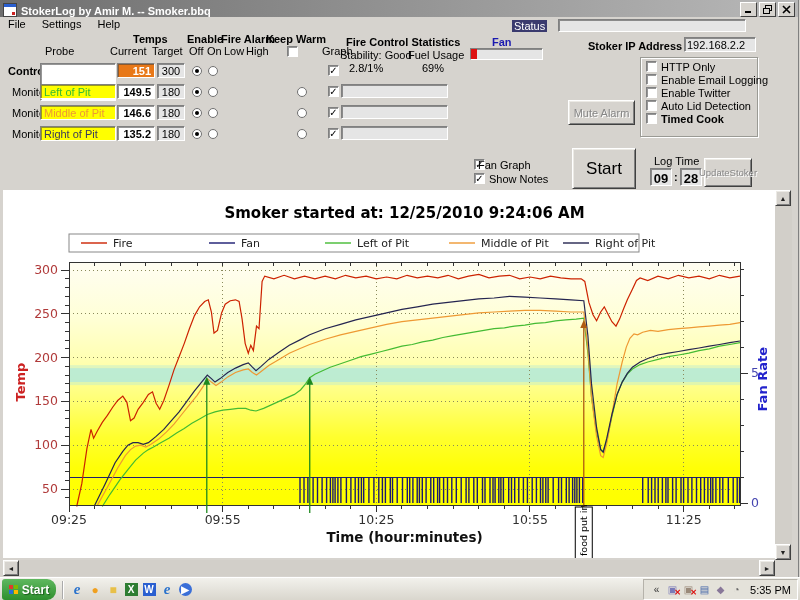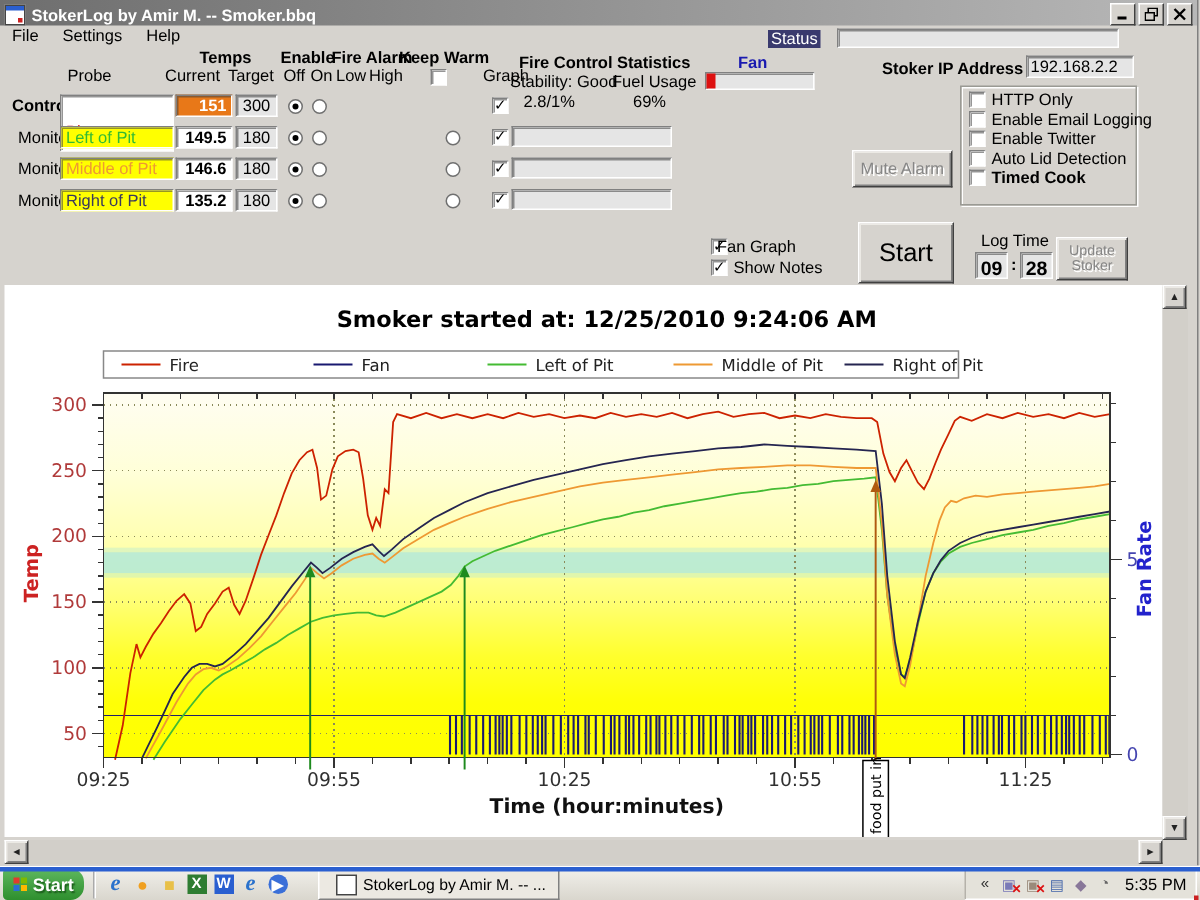--- a/index.html
+++ b/index.html
@@ -154,21 +154,21 @@
         <div class="lbl" style="left: 661px; top: 113px; position: absolute; font-weight: bold;">Timed Cook</div>
       </div>
 
     <div class="btn raised disabled" style="left:568px;top:100px;width:67px;height:25px">Mute Alarm</div>
 
     <div class="btn raised" style="left:572px;top:148px;width:64px;height:41px;font-size:17px">Start</div>
     <span class="lbl" style="left:654px;top:155px">Log Time</span>
     <div class="sunken" style="left:650px;top:168px;width:22px;height:18px;text-align:center;font-weight:bold;font-size:13px;padding-top:2px">09</div>
     <span class="lbl b" style="left:674px;top:171px">:</span>
     <div class="sunken" style="left:680px;top:168px;width:22px;height:18px;text-align:center;font-weight:bold;font-size:13px;padding-top:2px">28</div>
-    <div class="btn raised disabled" style="left:704px;top:158px;width:48px;height:29px;flex-direction:column;font-size:9.5px;line-height:10px">
+    <div class="btn raised disabled" style="left:704px;top:158px;width:48px;height:29px;flex-direction:row;font-size:9.5px;line-height:10px">
       <span>Update</span>
       <span>Stoker</span>
     </div>
 
     <div class="cb" style="left:474px;top:159px">✓</div>
     <span class="lbl" style="left:478px;top:159px">Fan Graph</span>
     <div class="cb" style="left:474px;top:173px">✓</div>
     <span class="lbl" style="left:489px;top:173px">Show Notes</span>
 
     <div class="chart-panel">
@@ -488,24 +488,20 @@
         <div class="ql">
           <span style="color: rgb(255, 255, 255); background: rgb(42, 95, 208); width: 13px; height: 13px; display: flex; align-items: center; justify-content: center; font-size: 10px;">W</span>
         </div>
         <div class="ql">
           <span style="color: rgb(42, 114, 204); font-style: italic; font-family: &quot;Liberation Serif&quot;, serif; font-size: 15px;">e</span>
         </div>
         <div class="ql">
           <span style="color: rgb(255, 255, 255); background: rgb(58, 111, 216); width: 13px; height: 13px; display: flex; align-items: center; justify-content: center; font-size: 10px; border-radius: 50%;">▶</span>
         </div>
       </div>
-    <div class="taskbtn">
-      <span class="app-icon" style="position:static"></span>
-      <span>StokerLog by Amir M. -- ...</span>
-    </div>
     <div class="tray">
       <span id="tray-icons" style="display:flex;gap:3px">
           <span class="trayicon">
             <span style="color:#333">«</span>
           </span>
           <span class="trayicon">
             <span style="color:#7a7ab8">▣</span>
             <span class="redx">✕</span>
           </span>
           <span class="trayicon">

